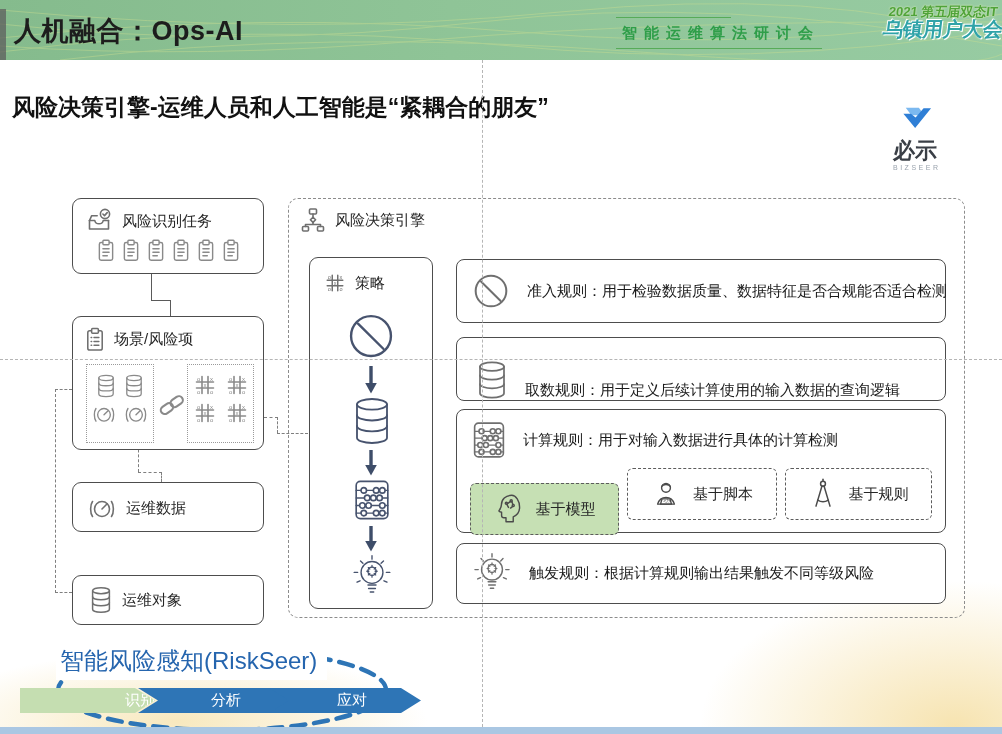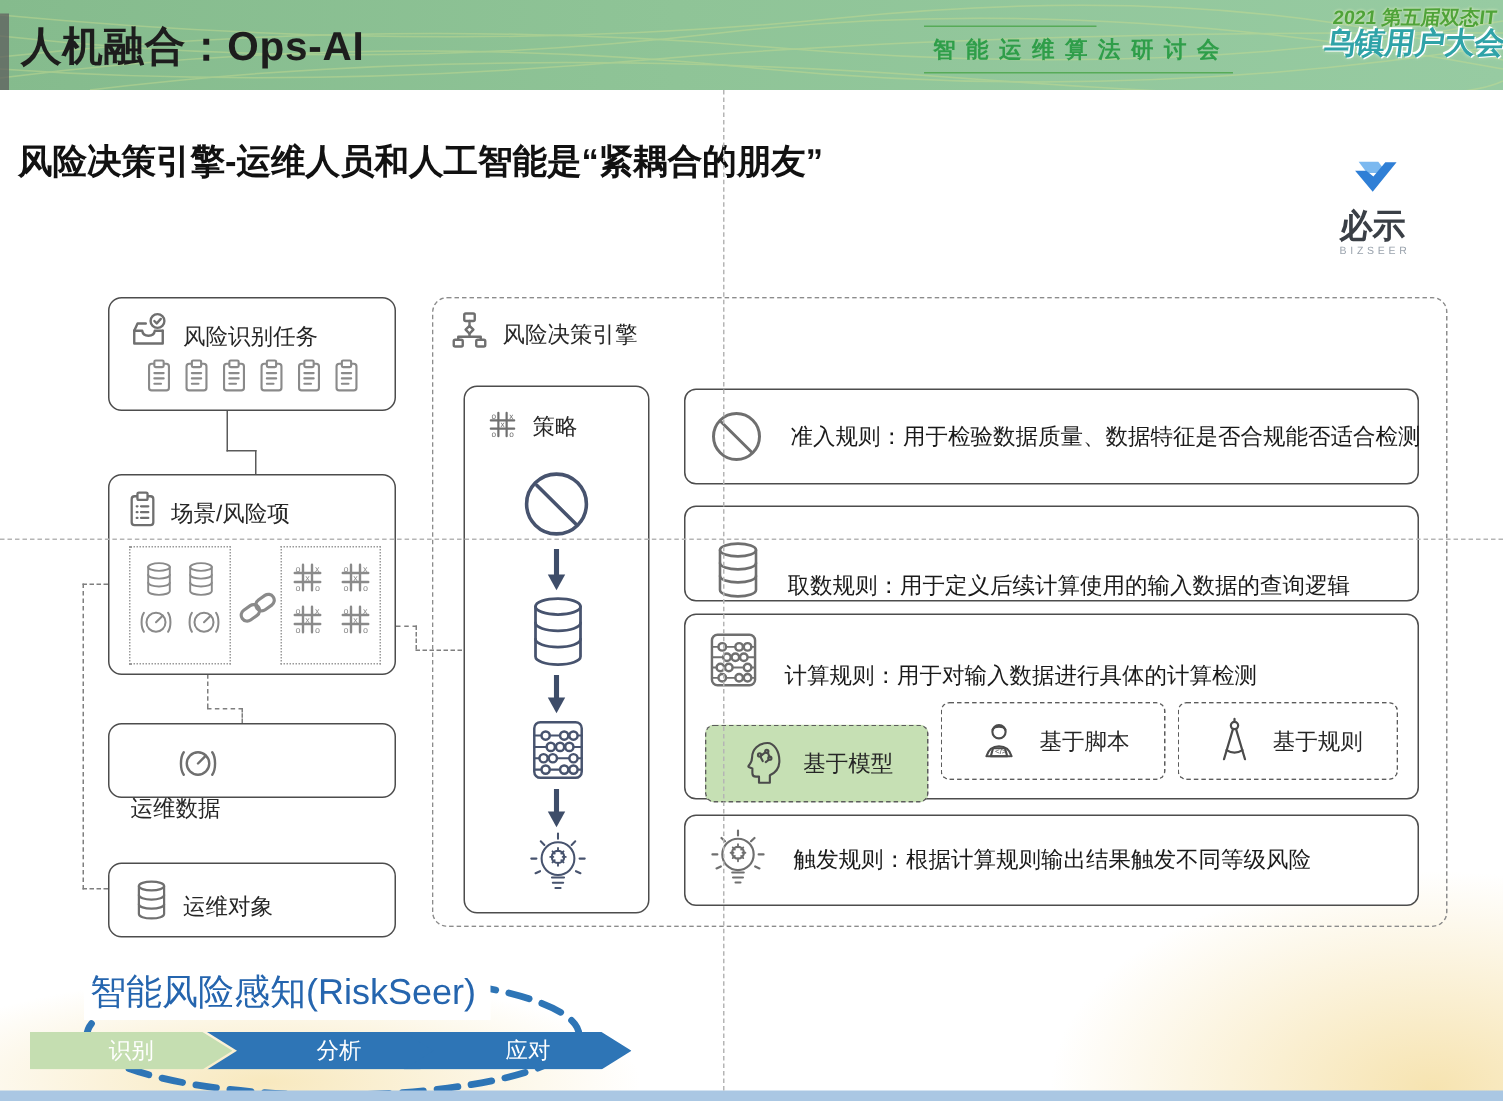--- a/index.html
+++ b/index.html
@@ -19,21 +19,21 @@
   
   .page-title{position:absolute;left:12px;top:92px;font-size:23px;font-weight:bold;color:#111;}
   .brand{position:absolute;left:893px;top:104px;display:flex;align-items:center;gap:6px;flex-direction:column;}
   .brand-name{font-size:22px;font-weight:bold;color:#3a3f46;line-height:1;}
   .brand-sub{font-size:7px;letter-spacing:2.5px;color:#9aa3ad;margin-top:2px;}
   
   .vguide{position:absolute;left:482px;top:60px;height:667px;border-left:1px dashed #b5b5b5;z-index:50;pointer-events:none;}
   .hguide{position:absolute;left:0;top:359px;width:1002px;border-top:1px dashed #b5b5b5;z-index:50;pointer-events:none;}
   
   .obox{position:absolute;background:#fff;border:1.5px solid #4d4d4d;border-radius:9px;box-sizing:border-box;z-index:5;}
-  .brow{display:flex;align-items:flex-end;gap:9px;}
+  .brow{display:flex;align-items:center;gap:9px;}
   .blabel{font-size:15px;font-weight:500;color:#262626;}
   .dotted-sub{position:absolute;border:1px dotted #9a9a9a;box-sizing:border-box;}
   .engine{position:absolute;left:288px;top:198px;width:677px;height:420px;
           border:1.5px dashed #8c8c8c;border-radius:10px;box-sizing:border-box;z-index:4;}
   .rule{position:absolute;left:167px;width:490px;background:#fff;border:1.5px solid #4d4d4d;border-radius:8px;
         box-sizing:border-box;display:flex;align-items:center;gap:16px;padding:0 12px 0 14px;}
   .rule-text{font-size:15px;font-weight:500;color:#1a1a1a;white-space:nowrap;}
   .method{position:absolute;height:52px;border:1.5px dashed #5c5c5c;border-radius:6px;box-sizing:border-box;
           display:flex;align-items:center;justify-content:center;gap:12px;background:#fff;}
   .method.hl{background:#c6e0b4;}
@@ -50,21 +50,21 @@
   .icon svg text{stroke:none;fill:currentColor;font-size:6px;font-family:"Liberation Sans",sans-serif;}
   .icon svg .fillme{fill:currentColor;stroke:none;}
   .icon svg .whitefill{fill:#ffffff;}
   .gray{color:#8a8a8a;} .dgray{color:#6f6f6f;} .navy{color:#47536e;}
   
   .product{position:absolute;left:56px;top:645px;font-size:24px;font-weight:500;color:#2565ae;
            background:#fff;padding:0 10px 3px 4px;z-index:12;}
   .chevrons{position:absolute;left:20px;top:688px;width:400px;height:25px;z-index:12;}
   .chev{position:absolute;top:0;height:25px;display:flex;align-items:center;justify-content:center;
         color:#fff;font-size:15px;font-weight:500;}
-  .chev1{clip-path:polygon(0 0,calc(100% - 20px) 0,100% 50%,calc(100% - 20px) 100%,0 100%);}
+  .chev1{clip-path:polygon(0 0,calc(100% - 20px) 0,100% 50%,calc(100% - 20px) 100%,0 100%);justify-content:flex-end;}
   .chev2{clip-path:polygon(0 0,calc(100% - 20px) 0,100% 50%,calc(100% - 20px) 100%,0 100%,20px 50%);padding-left:14px;}
   .ellipse-wrap{position:absolute;left:50px;top:646px;z-index:11;}
   .bottom-strip{position:absolute;left:0;top:727px;width:1002px;height:7px;background:#aac7e3;z-index:13;}
   .cloud{position:absolute;z-index:1;pointer-events:none;}
 </style>
 </head>
 <body>
 
 <div class="slide">
 
@@ -233,21 +233,21 @@
               <text x="17" y="8">x</text>
               <text x="10.5" y="14">x</text>
               <text x="4" y="21">o</text>
               <text x="17" y="21">o</text>
             </svg></span>
       </div>
     </div>
   </div>
 
   <div class="obox" style="left:72px;top:482px;width:192px;height:50px;">
-    <div class="brow" style="position:absolute;left:14px;top:12px;flex-direction:column;">
+    <div class="brow" style="position:absolute;left:14px;top:12px;">
       <span class="icon dgray"><svg width="30" height="26" viewBox="0 0 30 26">
             <circle cx="15" cy="14" r="7.5"></circle>
             <path d="M15 14l5.2-5.2"></path>
             <path d="M5.5 6.5C3 10 3 18 5.5 21.5"></path>
             <path d="M24.5 6.5C27 10 27 18 24.5 21.5"></path>
           </svg></span>
       <span class="blabel">运维数据</span>
     </div>
   </div>
 

